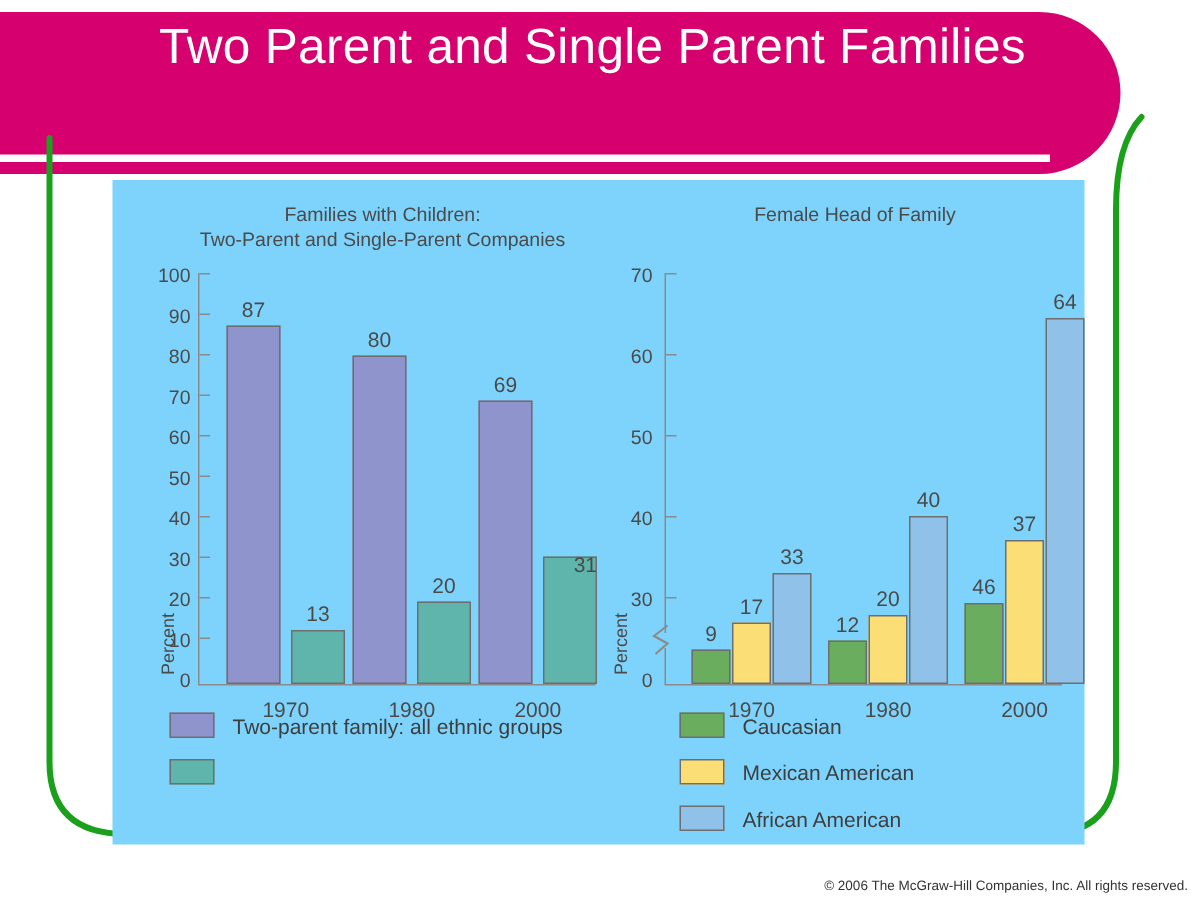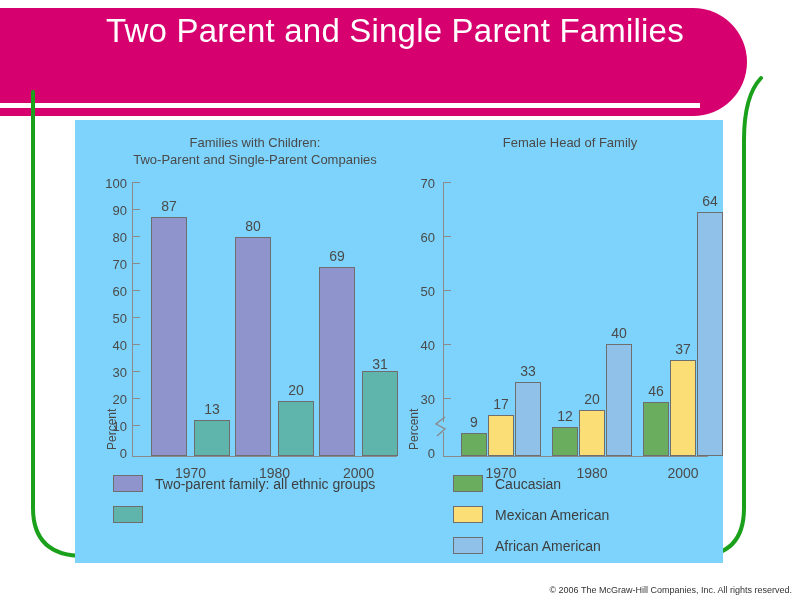--- a/index.html
+++ b/index.html
@@ -212,21 +212,21 @@
     <div class="bar-value" style="left:119px; top:281px; width:36px;">13</div>
 
     <div class="bar" style="left:160px; top:117px; width:36px; height:219px; background:#8f94cd;"></div>
     <div class="bar-value" style="left:160px; top:98px; width:36px;">80</div>
     <div class="bar" style="left:203px; top:281px; width:36px; height:55px; background:#5fb5ab;"></div>
     <div class="bar-value" style="left:203px; top:262px; width:36px;">20</div>
 
     <div class="bar" style="left:244px; top:147px; width:36px; height:189px; background:#8f94cd;"></div>
     <div class="bar-value" style="left:244px; top:128px; width:36px;">69</div>
     <div class="bar" style="left:287px; top:251px; width:36px; height:85px; background:#5fb5ab;"></div>
-    <div class="bar-value" style="left:287px; top:236px; width:36px;">31</div>
+    <div class="bar-value" style="left:287px; top:248px; width:36px;text-align:right;">31</div>
 
     <div class="xtick-label" style="left:76px; top:345px; width:79px;">1970</div>
     <div class="xtick-label" style="left:160px; top:345px; width:79px;">1980</div>
     <div class="xtick-label" style="left:244px; top:345px; width:79px;">2000</div>
 
     <div class="legend-row" style="left:38px; top:355px;">
       <span class="legend-swatch" style="background:#8f94cd;"></span>
       <span class="legend-label">Two-parent family: all ethnic groups</span>
     </div>
     <div class="legend-row" style="left:38px; top:386px;">

